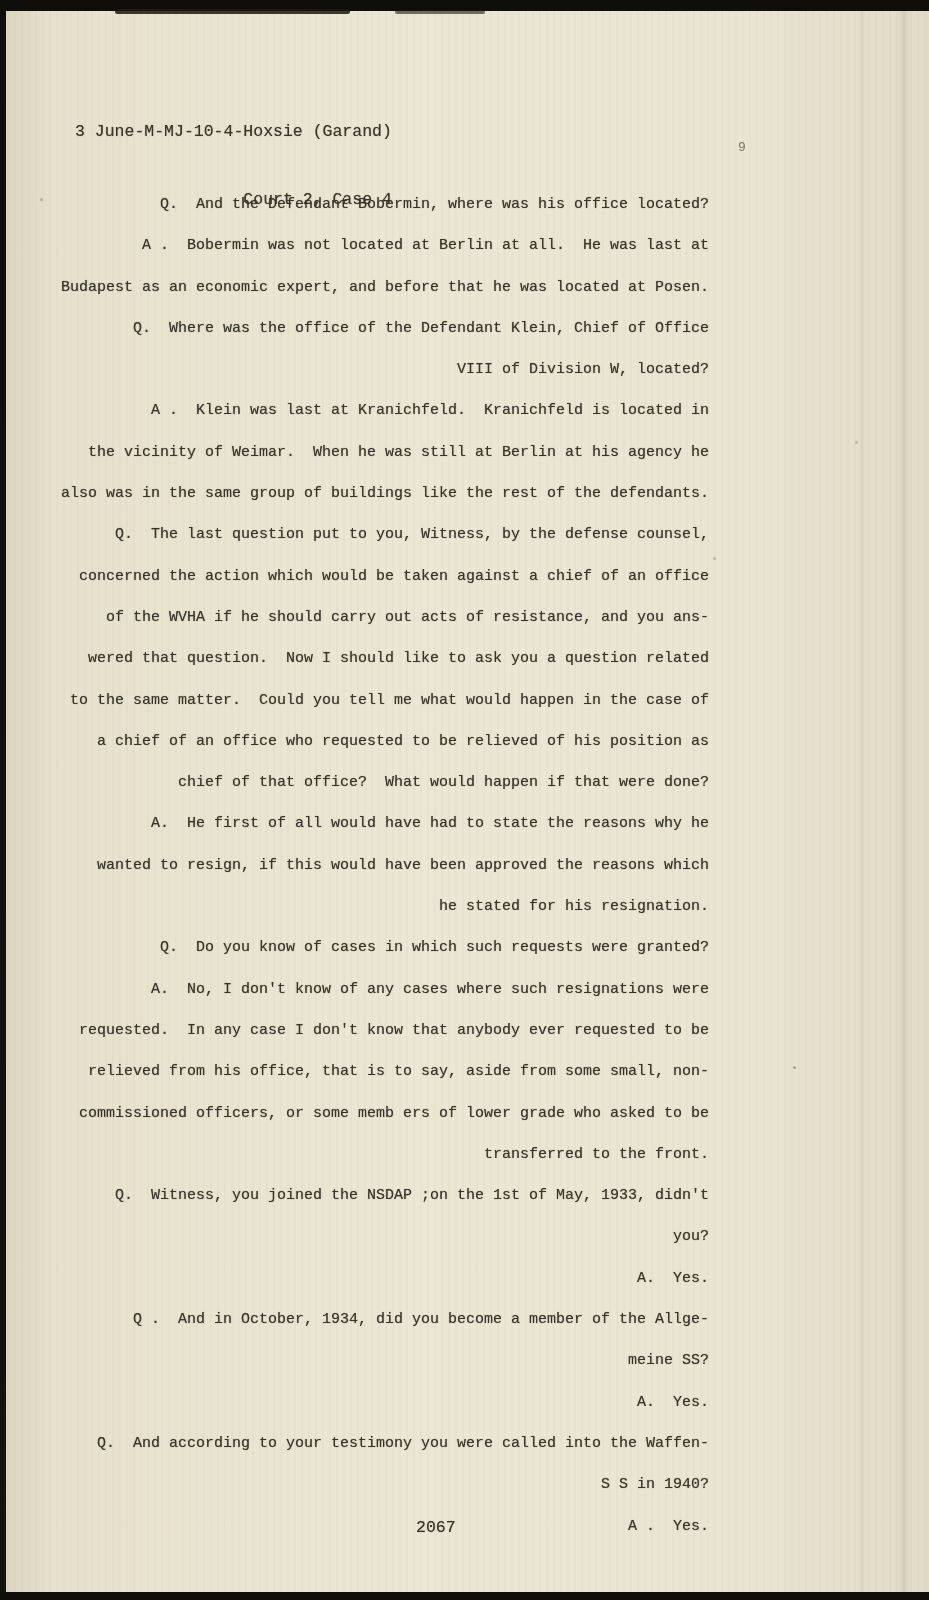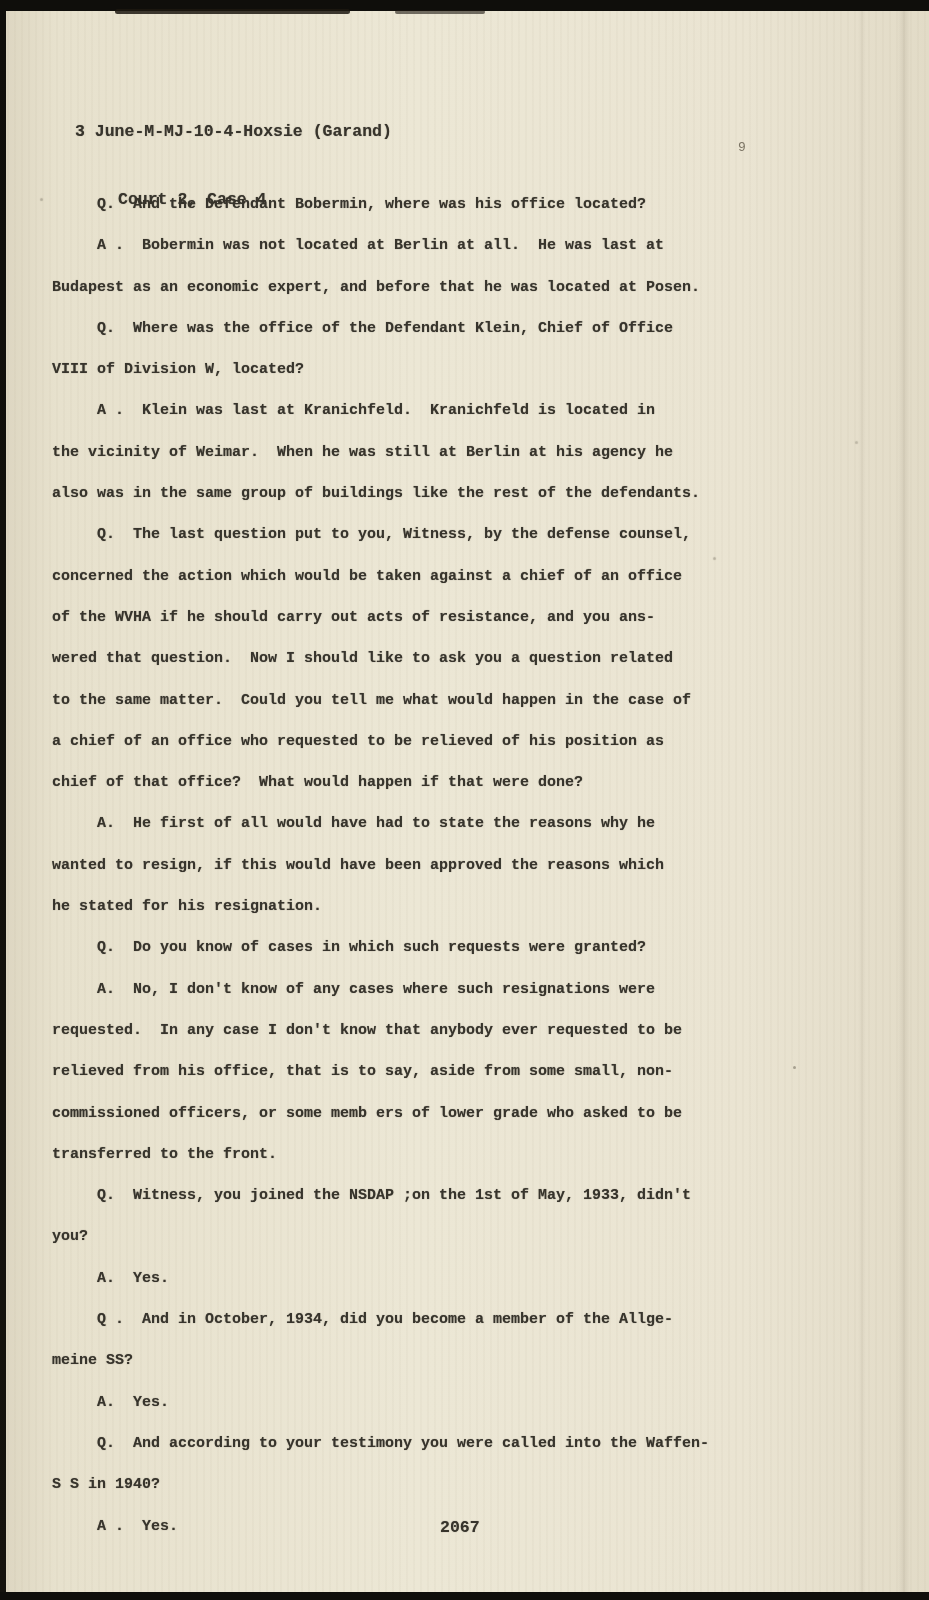--- a/index.html
+++ b/index.html
@@ -12,22 +12,23 @@
     background-image:
       repeating-linear-gradient(90deg,
         rgba(160,150,125,0.055) 0px, rgba(160,150,125,0.055) 2px,
         rgba(255,255,255,0) 2px, rgba(255,255,255,0) 7px),
       linear-gradient(90deg,
         #dcd5c0 0%, #e7e1cd 6%, #ece7d5 45%, #eae4d2 80%, #e2dbc7 100%);
     font-family: "Liberation Mono", "DejaVu Sans Mono", monospace;
   }
   .typed {
     color: #37342c;
-    font-weight: bold;
+    font-weight: normal;
     text-shadow: 0 0 1px rgba(55,50,42,0.55);
+    text-align: right;
   }
   .edge-top {
     position: absolute; top: 0; left: 0; width: 100%; height: 11px;
     background: #0f0e0b; z-index: 5;
   }
   .edge-top::before {
     content: ""; position: absolute; top: 9px; left: 115px;
     width: 235px; height: 5px; border-radius: 3px;
     background: rgba(28,24,17,0.85);
   }
@@ -60,21 +61,21 @@
   .stray-mark {
     position: absolute; top: 140px; left: 738px;
     font-size: 13px; font-weight: normal;
     color: rgba(95,88,72,0.8); text-shadow: none;
   }
   .body-text {
     position: absolute; top: 184px; left: 52px;
     font-size: 15px; line-height: 41.3px; white-space: pre;
   }
   .page-number {
-    position: absolute; top: 1518px; left: 440px;
+    position: absolute; top: 1518px; left: 416px;
     font-size: 16.5px; white-space: pre;
   }
   .speck {
     position: absolute; top: 0; left: 0; width: 3px; height: 3px;
     border-radius: 50%; background: rgba(70,63,50,0.45);
     box-shadow: 793px 1066px 0 rgba(70,63,50,0.4),
                 855px 441px 1px rgba(70,63,50,0.25),
                 40px 198px 1px rgba(70,63,50,0.3),
                 713px 557px 1px rgba(70,63,50,0.3);
   }

